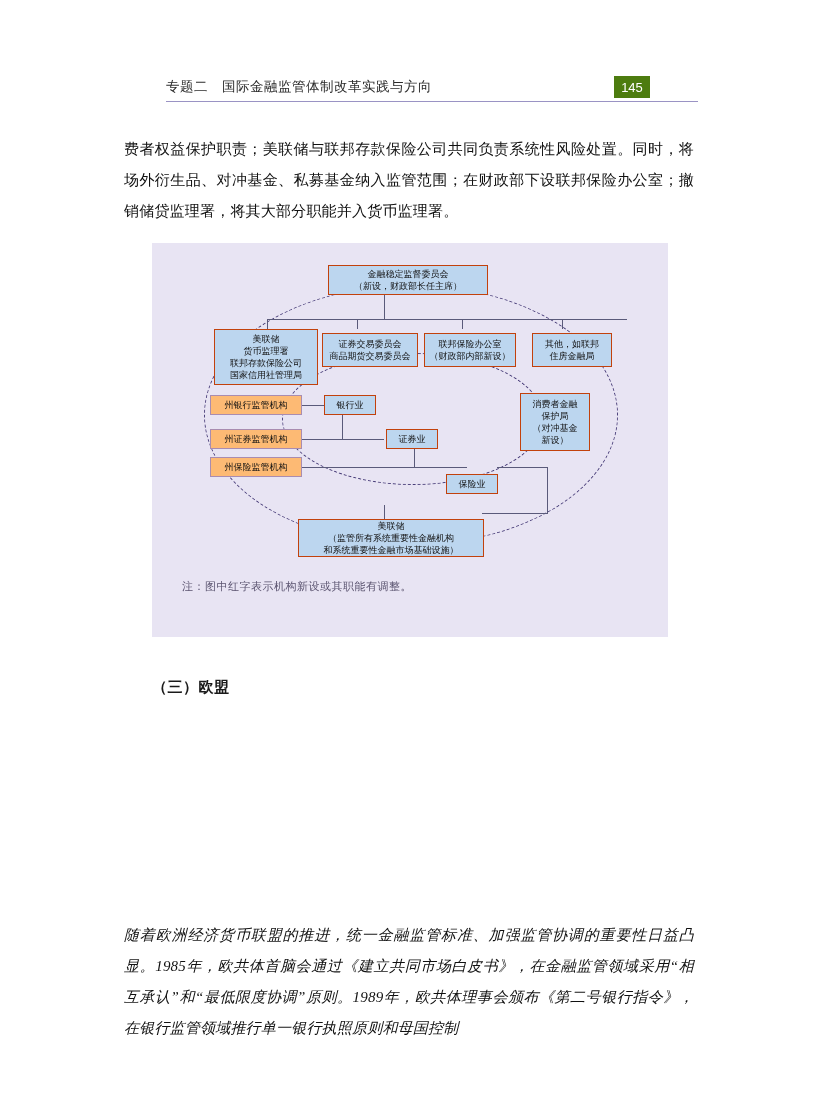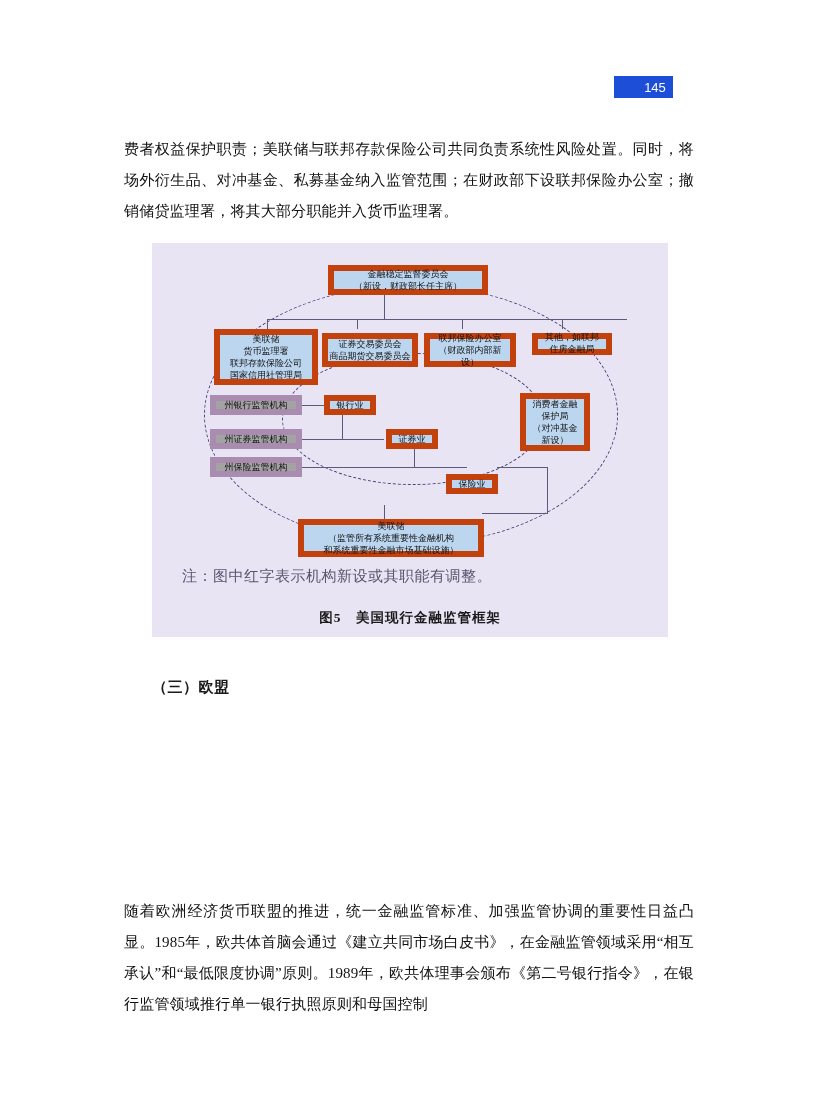--- a/index.html
+++ b/index.html
@@ -45,28 +45,27 @@
     width: 532px;
     height: 1px;
     background: #9a93c4;
   }
   .page-number-box {
     position: absolute;
     left: 614px;
     top: 76px;
     width: 36px;
     height: 22px;
-    background: #1d4ed8;
+    background: #4d7c0f;
     color: #ffffff;
     font-size: 13px;
     font-family: "Liberation Sans", sans-serif;
     display: flex;
     align-items: center;
     justify-content: center;
-    padding-left: 23px;
   }
 
   
   .para {
     position: absolute;
     font-size: 15px;
     line-height: 31px;
     color: #111111;
     text-align: justify;
     letter-spacing: 0.2px;
@@ -87,55 +86,55 @@
     background: #e8e4f3;
   }
   .figure-inner {
     position: absolute;
     left: 0; top: 0;
     width: 516px; height: 330px;
   }
   .fig-note {
     position: absolute;
     left: 30px;
-    top: 324px;
-    font-size: 15px;
+    top: 336px;
+    font-size: 11px;
     color: #5b5470;
     letter-spacing: 0.5px;
   }
   .fig-caption {
     position: absolute;
     left: 0;
     top: 366px;
     width: 516px;
     text-align: center;
     font-size: 13.5px;
     font-weight: bold;
     color: #1a1a1a;
     letter-spacing: 1px;
   }
 
   
   .node {
     position: absolute;
     box-sizing: border-box;
-    border: 6px solid #c2410c;
+    border: 1px solid #c2410c;
     background: #bcd6ef;
     font-size: 9px;
     line-height: 12px;
     text-align: center;
     color: #111;
     display: flex;
     align-items: center;
     justify-content: center;
     padding: 1px;
     font-family: "Liberation Sans", sans-serif;
   }
   .node.pink {
-    background: #a3a3a3;
+    background: #fdba74;
     border-color: #a98cb0;
   }
   .node span { display: block; width: 100%; white-space: pre-line; }
 
   .ellipse-outer, .ellipse-inner {
     position: absolute;
     border: 1.4px dashed #4a3f7a;
     border-radius: 50%;
   }
 
@@ -147,27 +146,31 @@
   
   .heading-eu {
     position: absolute;
     left: 152px;
     top: 678px;
     font-size: 15px;
     font-weight: bold;
     letter-spacing: 0.5px;
   }
   .para-1 { left: 124px; top: 706px; width: 570px; }
-  .para-2 { left: 124px; top: 896px; width: 570px; }
+  .para-2 { left: 124px; top: 920px; width: 570px; font-style: italic; }
 </style>
 </head>
 <body>
 
 <div class="page">
 
+  <div class="header">
+    <div class="header-title">专题二　国际金融监管体制改革实践与方向</div>
+    <div class="header-rule"></div>
+  </div>
   <div class="page-number-box">145</div>
 
   <div class="para para-top">费者权益保护职责；美联储与联邦存款保险公司共同负责系统性风险处置。同时，将场外衍生品、对冲基金、私募基金纳入监管范围；在财政部下设联邦保险办公室；撤销储贷监理署，将其大部分职能并入货币监理署。</div>
 
   <div class="figure-box">
     <div class="figure-inner">
 
       <div class="ellipse-outer" style="left:52px; top:42px; width:412px; height:258px;"></div>
       <div class="ellipse-inner" style="left:130px; top:110px; width:260px; height:130px;"></div>
 
@@ -204,21 +207,21 @@
       <div class="node" style="left:170px; top:90px; width:96px; height:34px;">
         <span>证券交易委员会
 商品期货交易委员会</span>
       </div>
 
       <div class="node" style="left:272px; top:90px; width:92px; height:34px;">
         <span>联邦保险办公室
 （财政部内部新设）</span>
       </div>
 
-      <div class="node" style="left:380px; top:90px; width:80px; height:22px;font-family:Liberation Mono, monospace;">
+      <div class="node" style="left:380px; top:90px; width:80px; height:34px;">
         <span>其他，如联邦
 住房金融局</span>
       </div>
 
       <div class="node pink" style="left:58px; top:152px; width:92px; height:20px;">
         <span>州银行监管机构</span>
       </div>
 
       <div class="node pink" style="left:58px; top:186px; width:92px; height:20px;">
         <span>州证券监管机构</span>
@@ -249,19 +252,18 @@
 
       <div class="node" style="left:146px; top:276px; width:186px; height:38px;">
         <span>美联储
 （监管所有系统重要性金融机构
 和系统重要性金融市场基础设施）</span>
       </div>
 
     </div>
 
     <div class="fig-note">注：图中红字表示机构新设或其职能有调整。</div>
-    <div class="fig-caption">图5　美国现行金融监管框架</div>
   </div>
 
   <div class="heading-eu">（三）欧盟</div>
   <div class="para para-2">随着欧洲经济货币联盟的推进，统一金融监管标准、加强监管协调的重要性日益凸显。1985年，欧共体首脑会通过《建立共同市场白皮书》，在金融监管领域采用“相互承认”和“最低限度协调”原则。1989年，欧共体理事会颁布《第二号银行指令》，在银行监管领域推行单一银行执照原则和母国控制</div>
 
 </div>
 
 </body></html>

